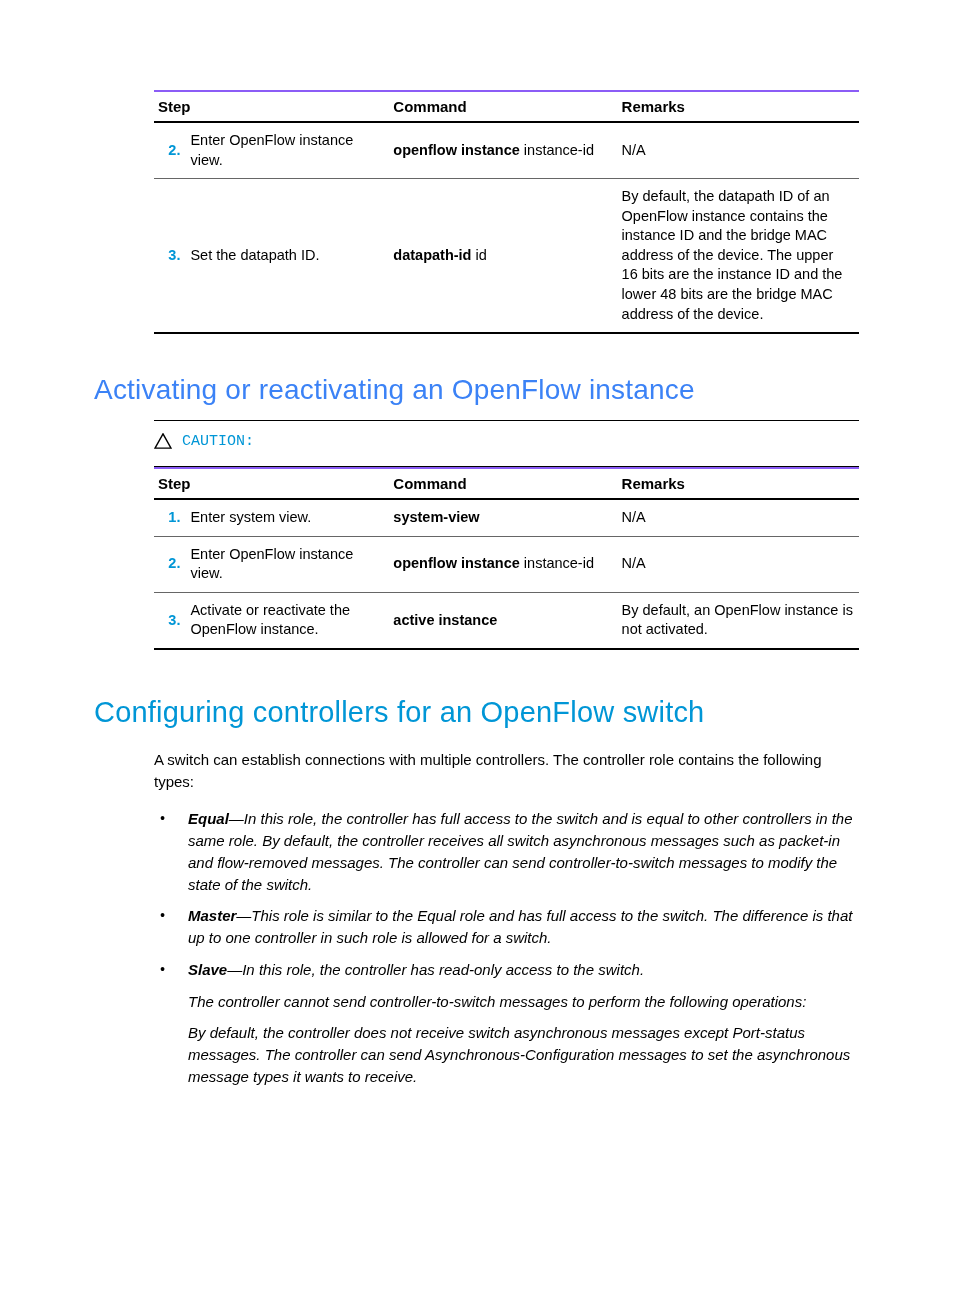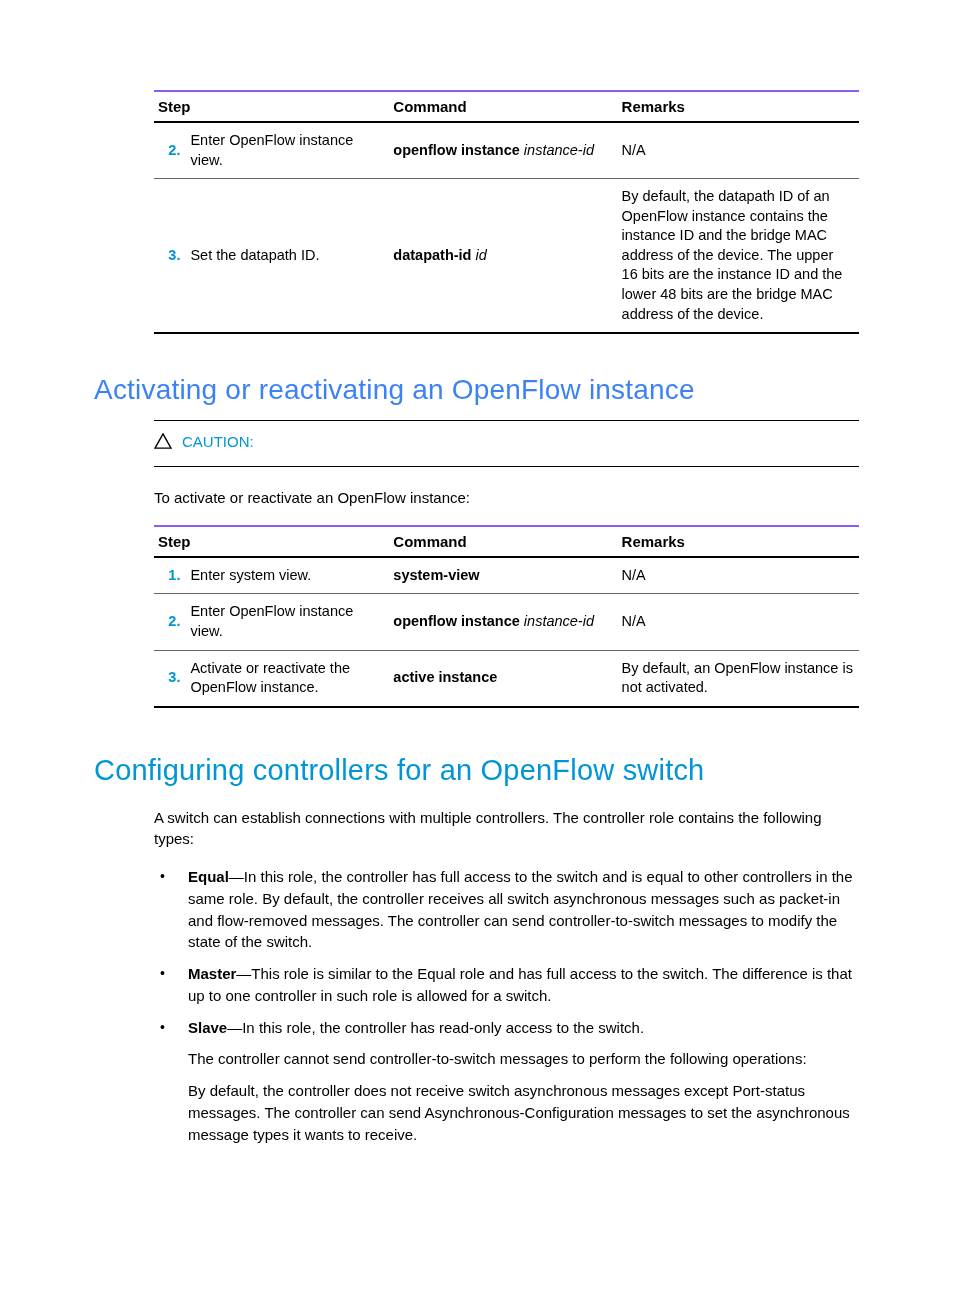--- a/index.html
+++ b/index.html
@@ -48,41 +48,42 @@
     color: #0096d6;
     font-weight: bold;
     text-align: right;
     width: 22px;
     padding-right: 8px;
   }
   .step-text { width: 190px; }
   .cmd-col { width: 215px; }
   .remarks-col { width: 228px; }
   .cmd-bold { font-weight: bold; }
-  .cmd-ital { font-style: italic; }
+  .cmd-ital { }
   h2.sec {
     color: #3b82f6;
     font-weight: normal;
     font-size: 28px;
     margin: 40px 0 14px 0;
     letter-spacing: 0.2px;
   }
   h1.sec {
     color: #0096d6;
     font-weight: normal;
     font-size: 29px;
     margin: 46px 0 12px 0;
     letter-spacing: 0.2px;
   }
   .caution-block {
     margin-left: 60px;
     width: 705px;
     border-top: 1.5px solid #000;
     border-bottom: 1.5px solid #000;
     padding: 10px 0 10px 0;
+    font-family: Liberation Mono, monospace;
   }
   .caution-row {
     display: flex;
     align-items: flex-start;
     gap: 10px;
   }
   .caution-icon {
     width: 18px;
     flex: 0 0 18px;
     padding-top: 2px;
@@ -103,20 +104,21 @@
     font-size: 15px;
     line-height: 1.45;
     margin-top: 20px;
     margin-bottom: 16px;
   }
   ul.roles {
     list-style: none;
     margin: 0 8px 0 60px;
     padding: 0;
     width: 705px;
+    font-style: italic;
   }
   ul.roles > li {
     position: relative;
     padding-left: 34px;
     margin: 8px 0 10px 0;
     font-size: 15px;
     line-height: 1.45;
   }
   ul.roles > li::before {
     content: "•";
@@ -191,21 +193,20 @@
         <svg viewBox="0 0 20 18" width="18" height="16">
           <polygon points="10,1 19,17 1,17" fill="none" stroke="#000" stroke-width="1.6"></polygon>
         </svg>
       </div>
       <div class="caution-body">
         <div class="caution-label">CAUTION:</div>
       </div>
     </div>
   </div>
 
-  <div class="para">To activate or reactivate an OpenFlow instance:</div>
 
   <table class="cmd">
     <thead>
       <tr>
         <th colspan="2">Step</th>
         <th>Command</th>
         <th>Remarks</th>
       </tr>
     </thead>
     <tbody>

